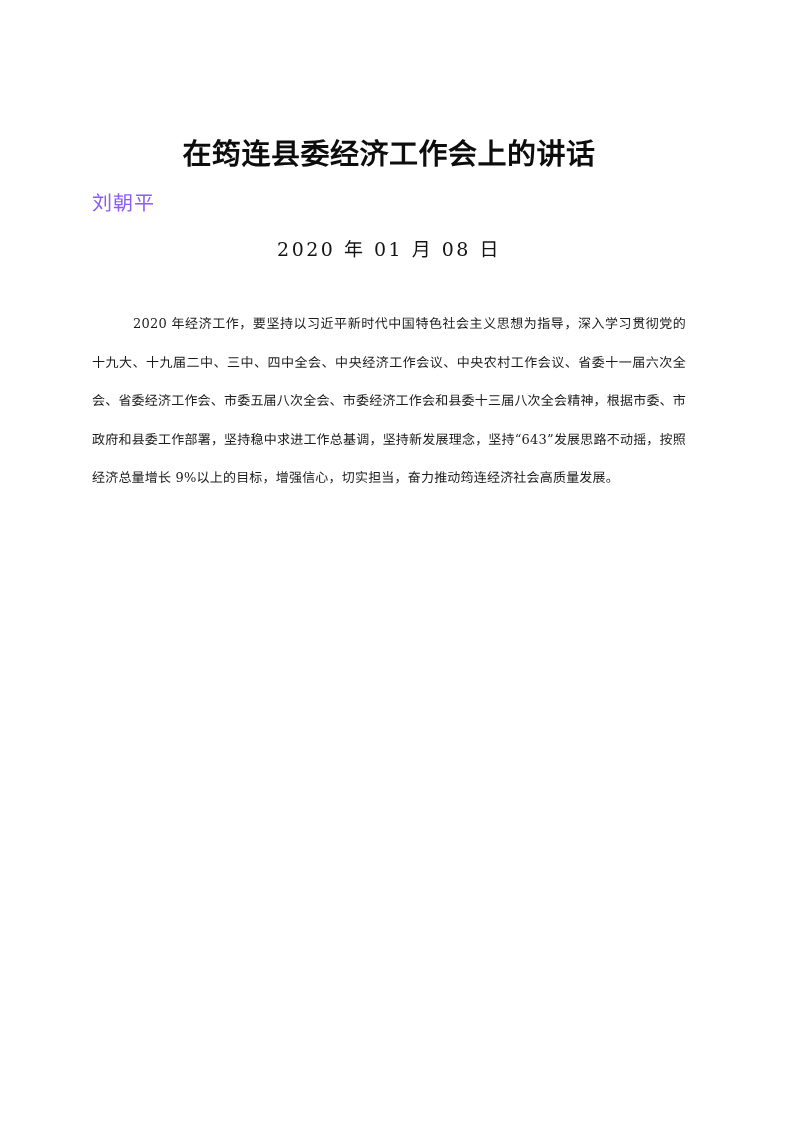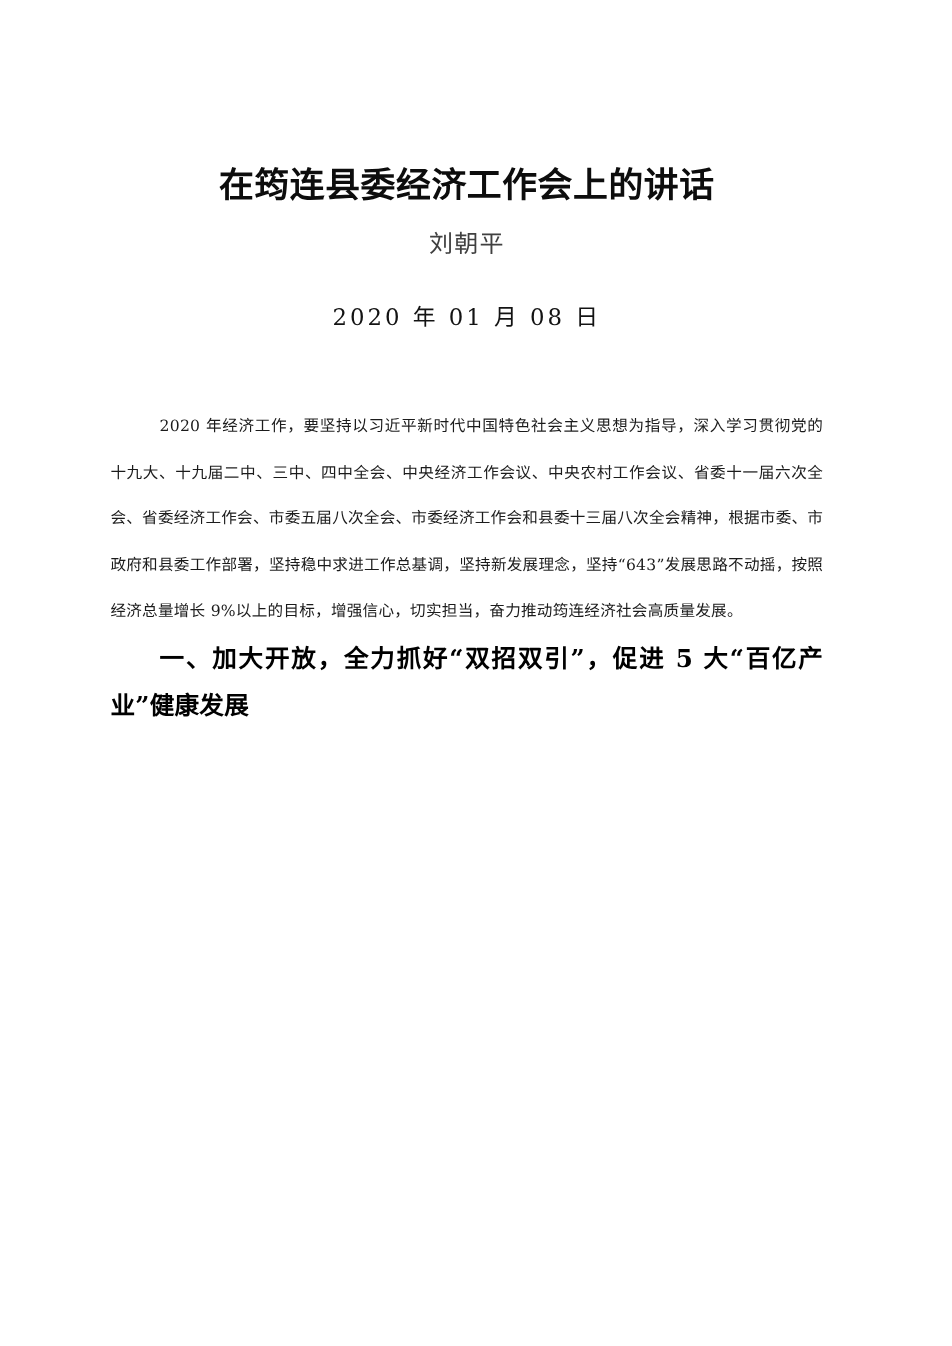--- a/index.html
+++ b/index.html
@@ -45,30 +45,30 @@
     line-height: 40px;
     font-weight: bold;
     letter-spacing: 0.5px;
     font-family: "DejaVu Serif", "Liberation Serif", serif;
     color: #0d0d0d;
   }
 
   .doc-author {
     margin: 0;
     padding-top: 15px;
-    text-align: center;
+    text-align: left;
     font-size: 20px;
     line-height: 28px;
     font-weight: normal;
     letter-spacing: 1px;
-    color: #404040;
+    color: #8b5cf6;
   }
 
   .doc-date {
-    margin: 16px;
+    margin: 0;
     padding-top: 18px;
     text-align: center;
     font-size: 19px;
     line-height: 28px;
     font-weight: normal;
     letter-spacing: 2.5px;
     color: #131313;
   }
 
   
@@ -112,19 +112,18 @@
     <h1 class="doc-title">在筠连县委经济工作会上的讲话</h1>
 
     <p class="doc-author">刘朝平</p>
 
     <p class="doc-date">2020 年 01 月 08 日</p>
 
     <div class="body-block">
 
       <p class="para">2020 年经济工作，要坚持以习近平新时代中国特色社会主义思想为指导，深入学习贯彻党的十九大、十九届二中、三中、四中全会、中央经济工作会议、中央农村工作会议、省委十一届六次全会、省委经济工作会、市委五届八次全会、市委经济工作会和县委十三届八次全会精神，根据市委、市政府和县委工作部署，坚持稳中求进工作总基调，坚持新发展理念，坚持“643”发展思路不动摇，按照经济总量增长 9%以上的目标，增强信心，切实担当，奋力推动筠连经济社会高质量发展。</p>
 
-      <p class="heading">一、加大开放，全力抓好“双招双引”，促进 5 大“百亿产业”健康发展</p>
 
 
     </div>
 
   </div>
 </div>
 
 </body></html>

